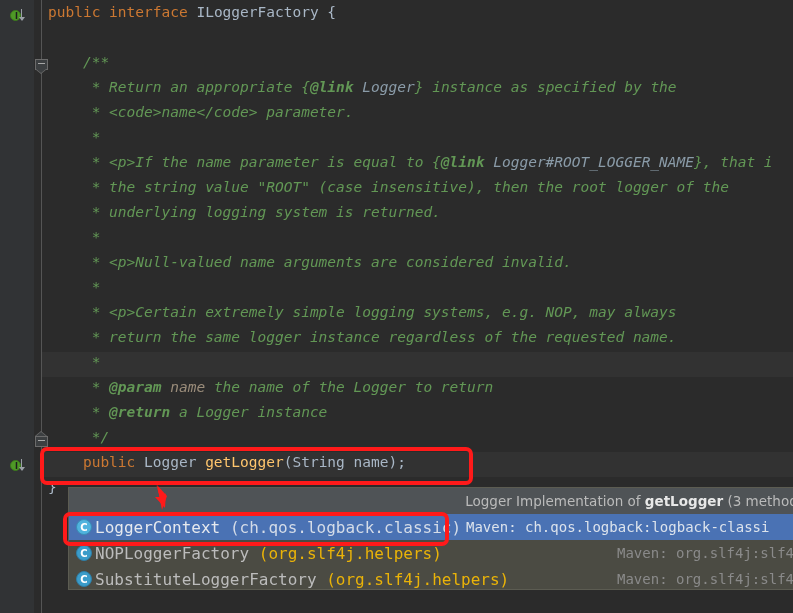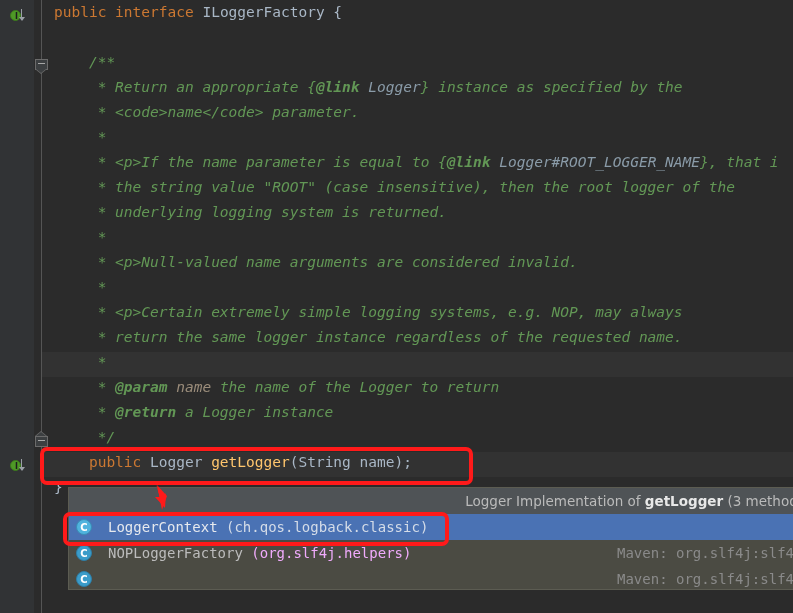--- a/index.html
+++ b/index.html
@@ -116,21 +116,21 @@
   .code {
     position: absolute;
     left: 48px; top: 0;
     width: 745px; height: 613px;
     font-family: "DejaVu Sans Mono", monospace;
     font-size: 14.5px;
     line-height: 25px;
     white-space: pre;
     color: #A9B7C6;
   }
-  .ln { height: 25px; position: relative; margin-left: 6px; }
+  .ln { height: 25px; position: relative; }
 
   .caretline {
     position: absolute;
     left: 42px; top: 352px;
     width: 751px; height: 25px;
     background: #323232;
   }
   .caretline2 {
     position: absolute;
     left: 42px; top: 452px;
@@ -196,29 +196,29 @@
     font-family: "DejaVu Sans", sans-serif;
     font-size: 10px;
     font-weight: bold;
     line-height: 15px;
     text-align: center;
   }
   .prow.sel .cicon { background: #4FB3DE; border-color: #3a8db5; }
 
   .pname {
     flex: 0 0 auto;
-    margin-left: 16px;
+    margin-left: 3px;
     font-family: "DejaVu Sans Mono", monospace;
-    font-size: 14px;
+    font-size: 16px;
     color: #BCBCBC;
     white-space: nowrap;
     text-align: center;
   }
   .prow.sel .pname { color: #E6E9EE; }
-  .ppkg { color: #f0abfc; }
+  .ppkg { color: #eab308; }
   .prow.sel .ppkg { color: #D4DCE8; }
 
   .pmaven {
     position: absolute;
     left: 397px;
     font-family: "DejaVu Sans Mono", monospace;
     font-size: 14px;
     color: #8A8A8A;
     white-space: nowrap;
   }
@@ -286,28 +286,30 @@
   <div class="code" id="code-body"><div class="ln"><span class="kw">public </span><span class="kw">interface </span><span class="cls">ILoggerFactory</span><span class="plain"> {</span></div><div class="ln"> </div><div class="ln"><span class="doc">    /**</span></div><div class="ln"><span class="doc">     * Return an appropriate {</span><span class="tag">@link</span><span class="doc"> </span><span class="docref">Logger</span><span class="doc">} instance as specified by the</span></div><div class="ln"><span class="doc">     * &lt;code&gt;name&lt;/code&gt; parameter.</span></div><div class="ln"><span class="doc">     *</span></div><div class="ln"><span class="doc">     * &lt;p&gt;If the name parameter is equal to {</span><span class="tag">@link</span><span class="doc"> </span><span class="docref">Logger#ROOT_LOGGER_NAME</span><span class="doc">}, that i</span></div><div class="ln"><span class="doc">     * the string value "ROOT" (case insensitive), then the root logger of the</span></div><div class="ln"><span class="doc">     * underlying logging system is returned.</span></div><div class="ln"><span class="doc">     *</span></div><div class="ln"><span class="doc">     * &lt;p&gt;Null-valued name arguments are considered invalid.</span></div><div class="ln"><span class="doc">     *</span></div><div class="ln"><span class="doc">     * &lt;p&gt;Certain extremely simple logging systems, e.g. NOP, may always</span></div><div class="ln"><span class="doc">     * return the same logger instance regardless of the requested name.</span></div><div class="ln"><span class="doc">     *</span></div><div class="ln"><span class="doc">     * </span><span class="tag">@param</span><span class="docparam"> name</span><span class="doc"> the name of the Logger to return</span></div><div class="ln"><span class="doc">     * </span><span class="tag">@return</span><span class="doc"> a Logger instance</span></div><div class="ln"><span class="doc">     */</span></div><div class="ln"><span class="kw">    public </span><span class="typ">Logger </span><span class="mth">getLogger</span><span class="plain">(</span><span class="typ">String </span><span class="plain">name</span><span class="plain">);</span></div><div class="ln"><span class="plain">}</span></div></div>
 
   <div class="popup">
     <div class="popup-header">
       <span>Logger Implementation of </span><b>getLogger</b><span> (3 methods found)</span>
     </div>
     <div id="popup-rows">
         <div class="prow r0 sel">
           <div class="cicon">C</div>
           <div class="pname"><span>LoggerContext</span> <span class="ppkg">(ch.qos.logback.classic)</span></div>
+          <div class="pmaven">Maven: ch.qos.logback:logback-classi</div>
         </div>
         <div class="prow r1">
           <div class="cicon">C</div>
           <div class="pname"><span>NOPLoggerFactory</span> <span class="ppkg">(org.slf4j.helpers)</span></div>
           <div class="pmaven">Maven: org.slf4j:slf4</div>
         </div>
         <div class="prow r2">
           <div class="cicon">C</div>
+          <div class="pname"><span>SubstituteLoggerFactory</span> <span class="ppkg">(org.slf4j.helpers)</span></div>
           <div class="pmaven">Maven: org.slf4j:slf4</div>
         </div>
       </div>
   </div>
 
   <div class="redbox" id="box-signature"></div>
   <div class="redbox" id="box-selection"></div>
 
   <svg class="redarrow" viewBox="0 0 20 28">
     <path d="M4 0 L9 17 L14 9 L13 24 L3 13 L9 13 Z" fill="#FF1A1A"></path>

